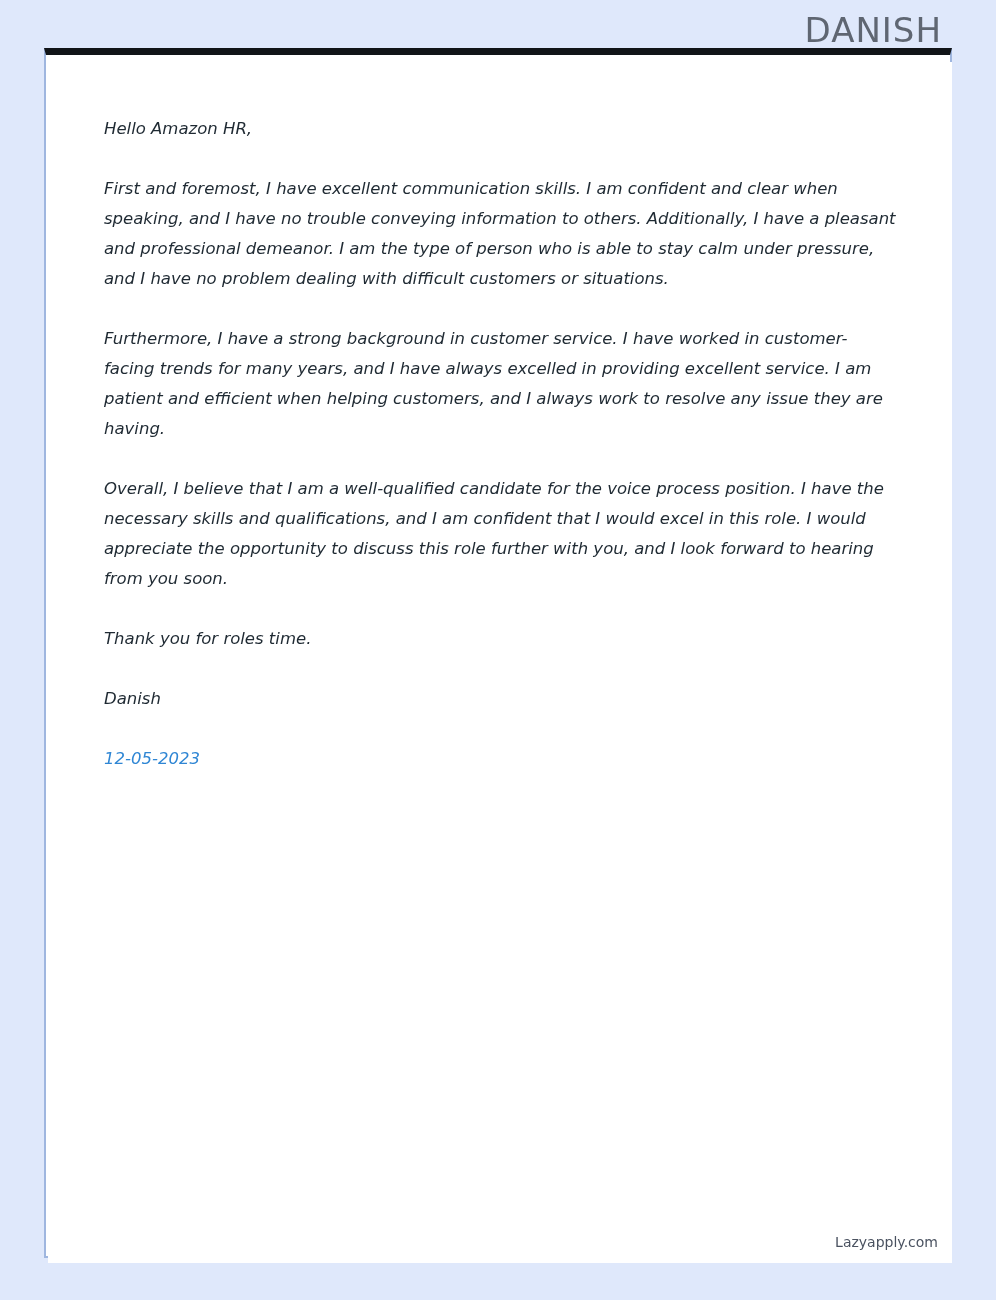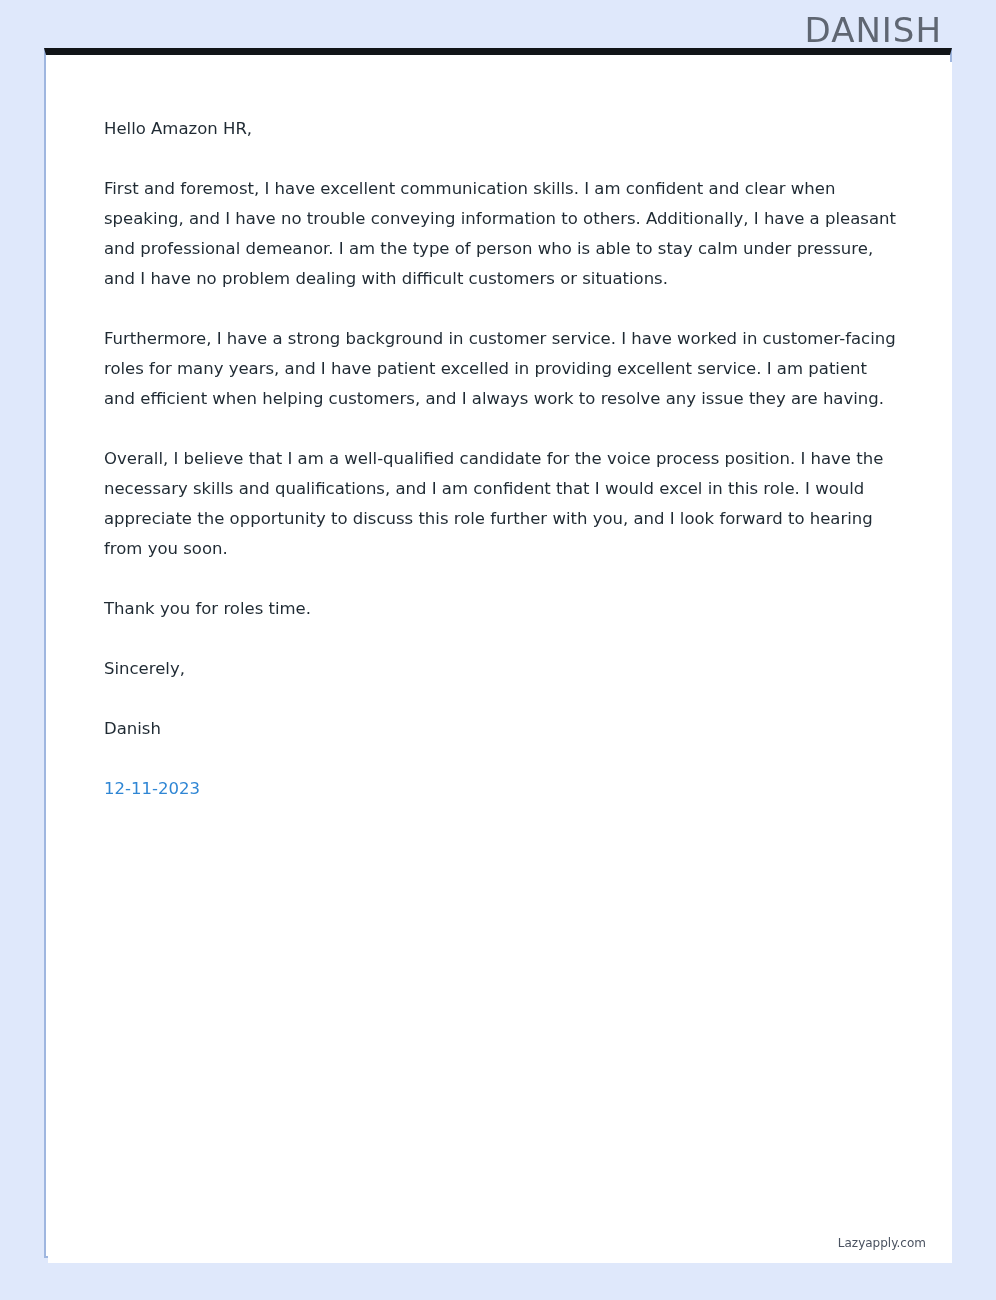--- a/index.html
+++ b/index.html
@@ -62,39 +62,40 @@
     height: 1201px;
     background: #ffffff;
     box-sizing: border-box;
     padding: 52px 56px 0 56px;
   }
   .body-text {
     font-family: "DejaVu Sans", sans-serif;
     font-size: 16.5px;
     line-height: 30px;
     color: #1f2a33;
+    font-style: italic;
   }
   .para {
     margin: 0 0 30px 0;
     max-width: 800px;
   }
   .date-line {
     color: #2f86d4;
     font-size: 16.5px;
     line-height: 30px;
     margin: 0;
   }
   .sign-line {
     margin: 0 0 30px 0;
   }
   .footer-credit {
     position: absolute;
-    right: 24px;
+    right: 12px;
     bottom: 6px;
-    font-size: 12px;
+    font-size: 14px;
     color: #4a5260;
     font-family: "DejaVu Sans", sans-serif;
   }
 </style>
 </head>
 <body>
 
 <div class="page">
 
   <div class="header-band">
@@ -102,31 +103,30 @@
   </div>
 
   <div class="doc-outer">
     <div class="doc-inner">
 
       <p class="body-text para">Hello Amazon HR,</p>
 
 
       <p class="body-text para">First and foremost, I have excellent communication skills. I am confident and clear when speaking, and I have no trouble conveying information to others. Additionally, I have a pleasant and professional demeanor. I am the type of person who is able to stay calm under pressure, and I have no problem dealing with difficult customers or situations.</p>
 
-      <p class="body-text para">Furthermore, I have a strong background in customer service. I have worked in customer-facing roles for many years, and I have patient excelled in providing excellent service. I am patient and efficient when helping customers, and I always work to resolve any issue they are having.</p>
+      <p class="body-text para">Furthermore, I have a strong background in customer service. I have worked in customer-facing trends for many years, and I have always excelled in providing excellent service. I am patient and efficient when helping customers, and I always work to resolve any issue they are having.</p>
 
 
       <p class="body-text para">Overall, I believe that I am a well-qualified candidate for the voice process position. I have the necessary skills and qualifications, and I am confident that I would excel in this role. I would appreciate the opportunity to discuss this role further with you, and I look forward to hearing from you soon.</p>
 
       <p class="body-text para">Thank you for roles time.</p>
 
-      <p class="body-text para">Sincerely,</p>
 
       <p class="body-text sign-line">Danish</p>
 
-      <p class="body-text date-line">12-11-2023</p>
+      <p class="body-text date-line">12-05-2023</p>
 
     </div>
 
     <div class="footer-credit">Lazyapply.com</div>
   </div>
 
 </div>
 
 </body></html>

